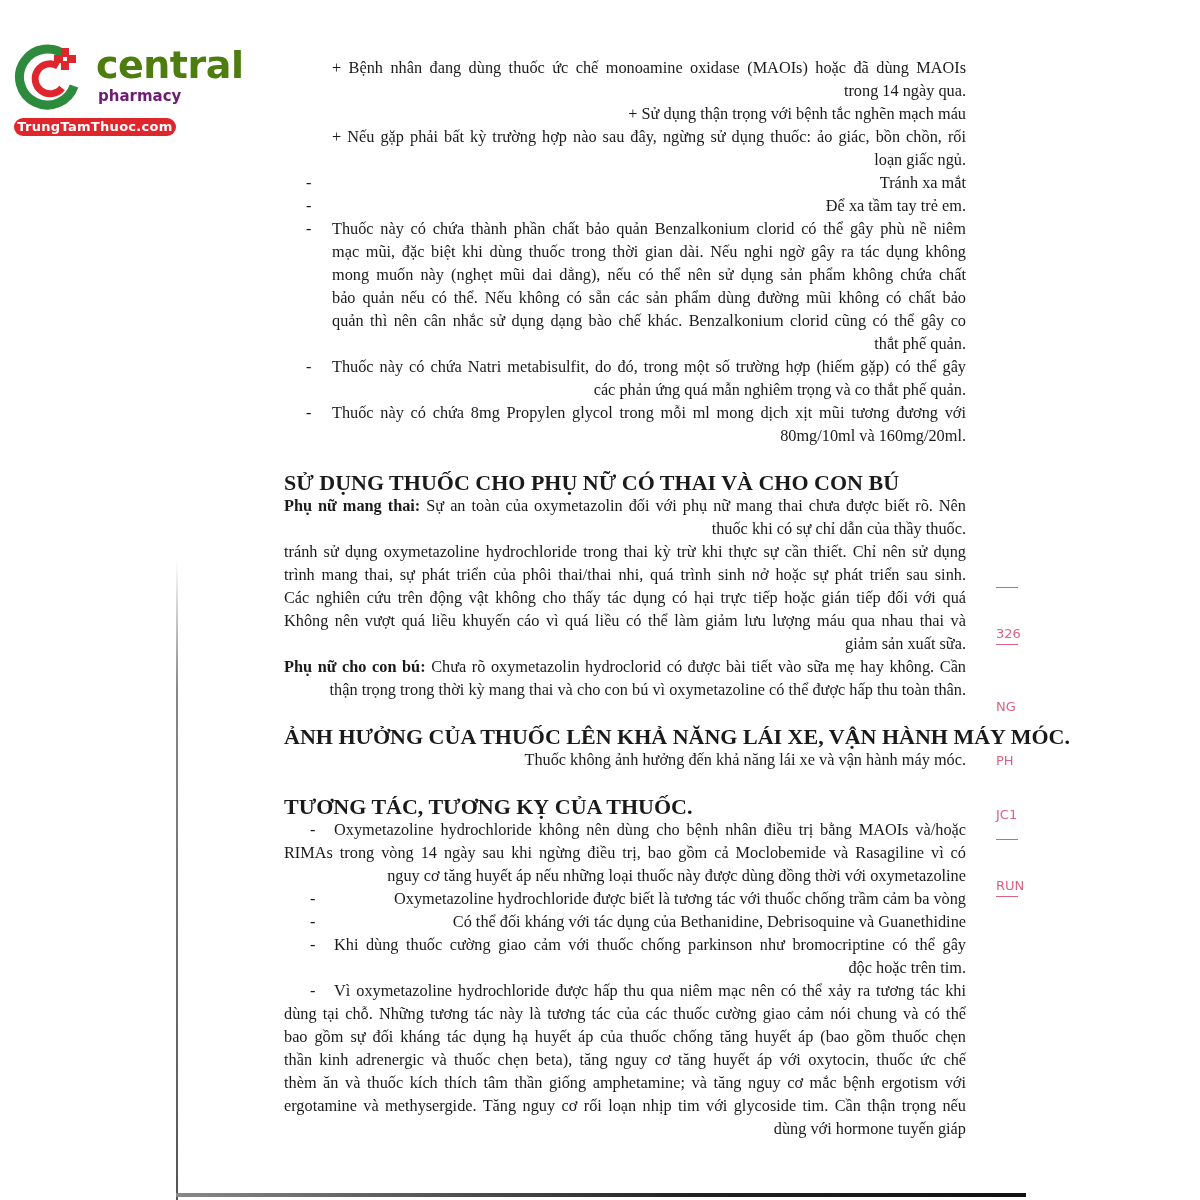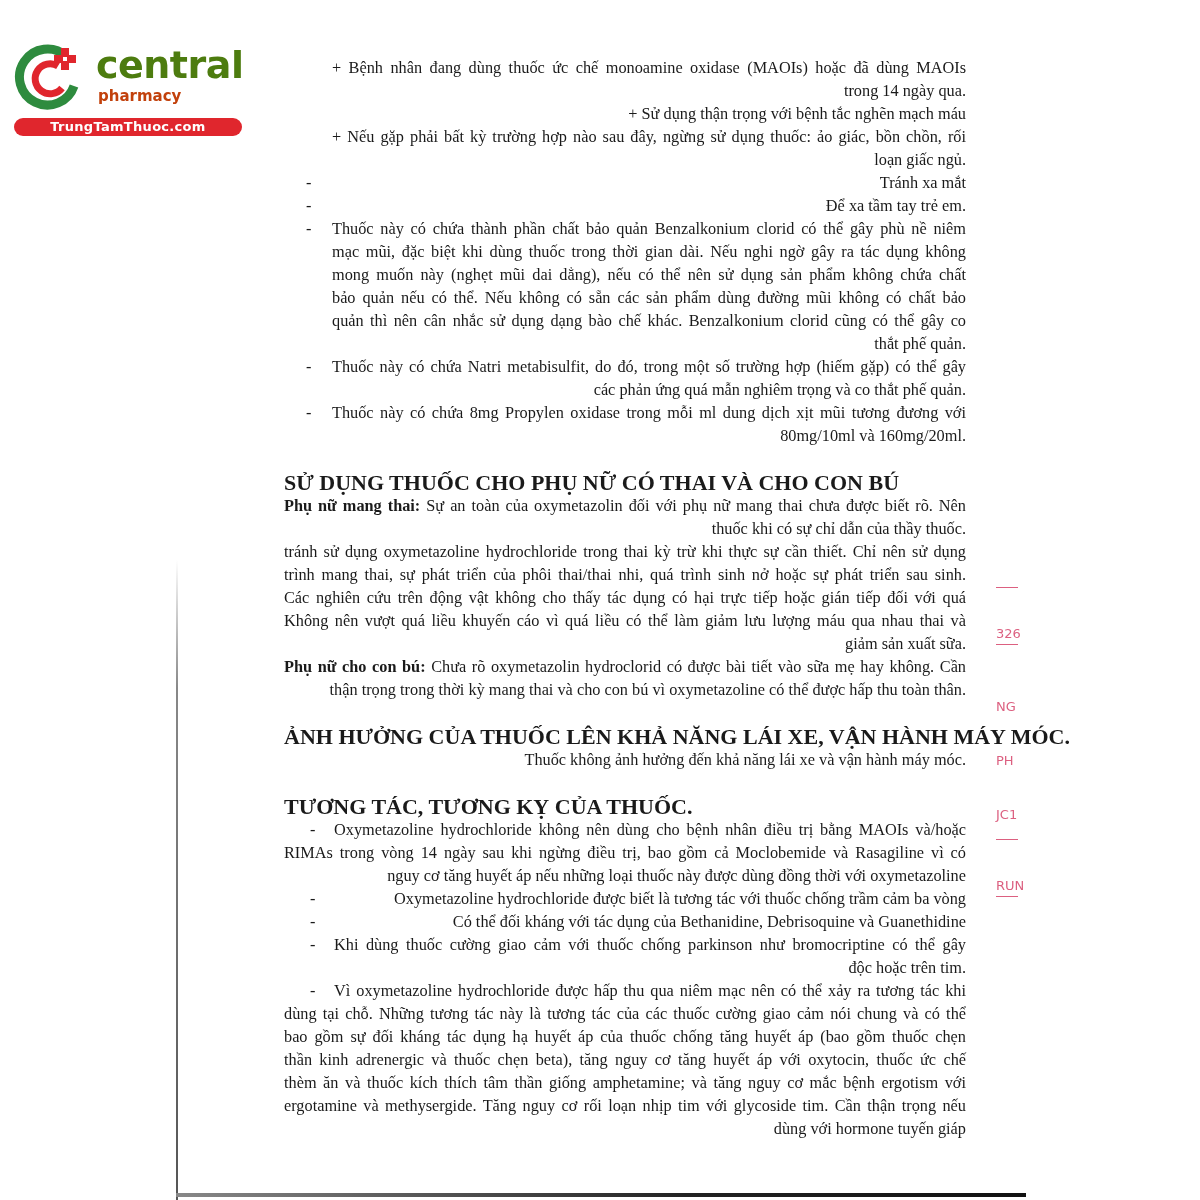--- a/index.html
+++ b/index.html
@@ -59,28 +59,28 @@
       letter-spacing: -0.5px;
       line-height: 1;
     }
     .logo-sub {
       position: absolute;
       left: 90px;
       top: 51px;
       font-family: "DejaVu Sans", sans-serif;
       font-size: 15px;
       font-weight: bold;
-      color: #c2410c;
+      color: #701a75;
       line-height: 1;
     }
     .logo-url {
       position: absolute;
       left: 6px;
       top: 80px;
-      width: 228px;
+      width: 162px;
       height: 18px;
       background: #e0262d;
       border-radius: 9px;
       color: #fff;
       font-family: "DejaVu Sans", sans-serif;
       font-size: 13px;
       font-weight: bold;
       text-align: center;
       line-height: 18px;
       letter-spacing: 0.3px;
@@ -200,21 +200,21 @@
       <div class="line justify">quản thì nên cân nhắc sử dụng dạng bào chế khác. Benzalkonium clorid cũng có thể gây co</div>
       <div class="line">thắt phế quản.</div>
     </div>
     <div class="dash-item">
       <span class="dash">-</span>
       <div class="line justify">Thuốc này có chứa Natri metabisulfit, do đó, trong một số trường hợp (hiếm gặp) có thể gây</div>
       <div class="line">các phản ứng quá mẫn nghiêm trọng và co thắt phế quản.</div>
     </div>
     <div class="dash-item">
       <span class="dash">-</span>
-      <div class="line justify">Thuốc này có chứa 8mg Propylen oxidase trong mỗi ml dung dịch xịt mũi tương đương với</div>
+      <div class="line justify">Thuốc này có chứa 8mg Propylen glycol trong mỗi ml mong dịch xịt mũi tương đương với</div>
       <div class="line">80mg/10ml và 160mg/20ml.</div>
     </div>
   </div>
 
   <div>
     <div class="heading" style="margin-left:-2px;">SỬ DỤNG THUỐC CHO PHỤ NỮ CÓ THAI VÀ CHO CON BÚ</div>
     <div class="line justify" style="margin-left:-2px;"><span class="bold">Phụ nữ mang thai:</span><span> Sự an toàn của oxymetazolin đối với phụ nữ mang thai chưa được biết rõ. Nên</span></div>
     <div class="line" style="margin-left:-2px;">thuốc khi có sự chỉ dẫn của thầy thuốc.</div>
     <div class="line justify" style="margin-left:-2px;">tránh sử dụng oxymetazoline hydrochloride trong thai kỳ trừ khi thực sự cần thiết. Chỉ nên sử dụng</div>
     <div class="line justify" style="margin-left:-2px;">trình mang thai, sự phát triển của phôi thai/thai nhi, quá trình sinh nở hoặc sự phát triển sau sinh.</div>

